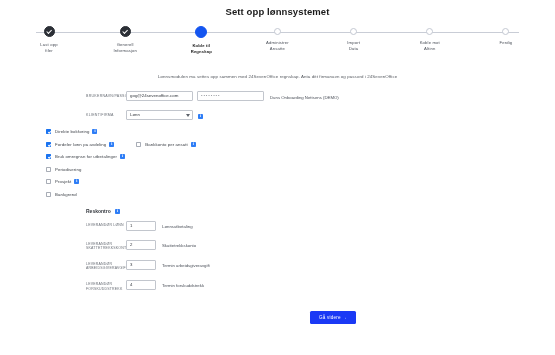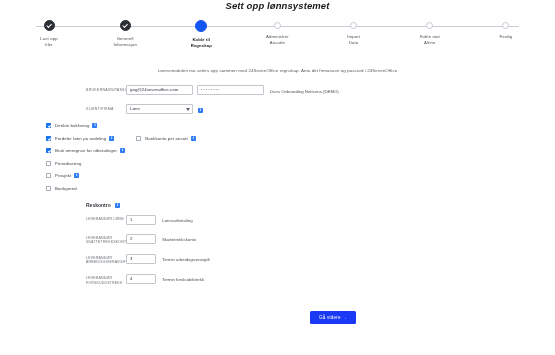--- a/index.html
+++ b/index.html
@@ -15,23 +15,22 @@
     overflow: hidden;
     position: relative;
   }
 
   
   .page-title {
     text-align: center;
     font-size: 9.5px;
     font-weight: bold;
     color: #1a1a1a;
-    padding-top: 0;
+    padding-top: 6px;
     letter-spacing: 0.1px;
-    font-style: italic;
   }
 
   
   .stepper {
     position: relative;
     margin: 9px 14px 0 14px;
     height: 42px;
   }
   .stepper-line {
     position: absolute;

